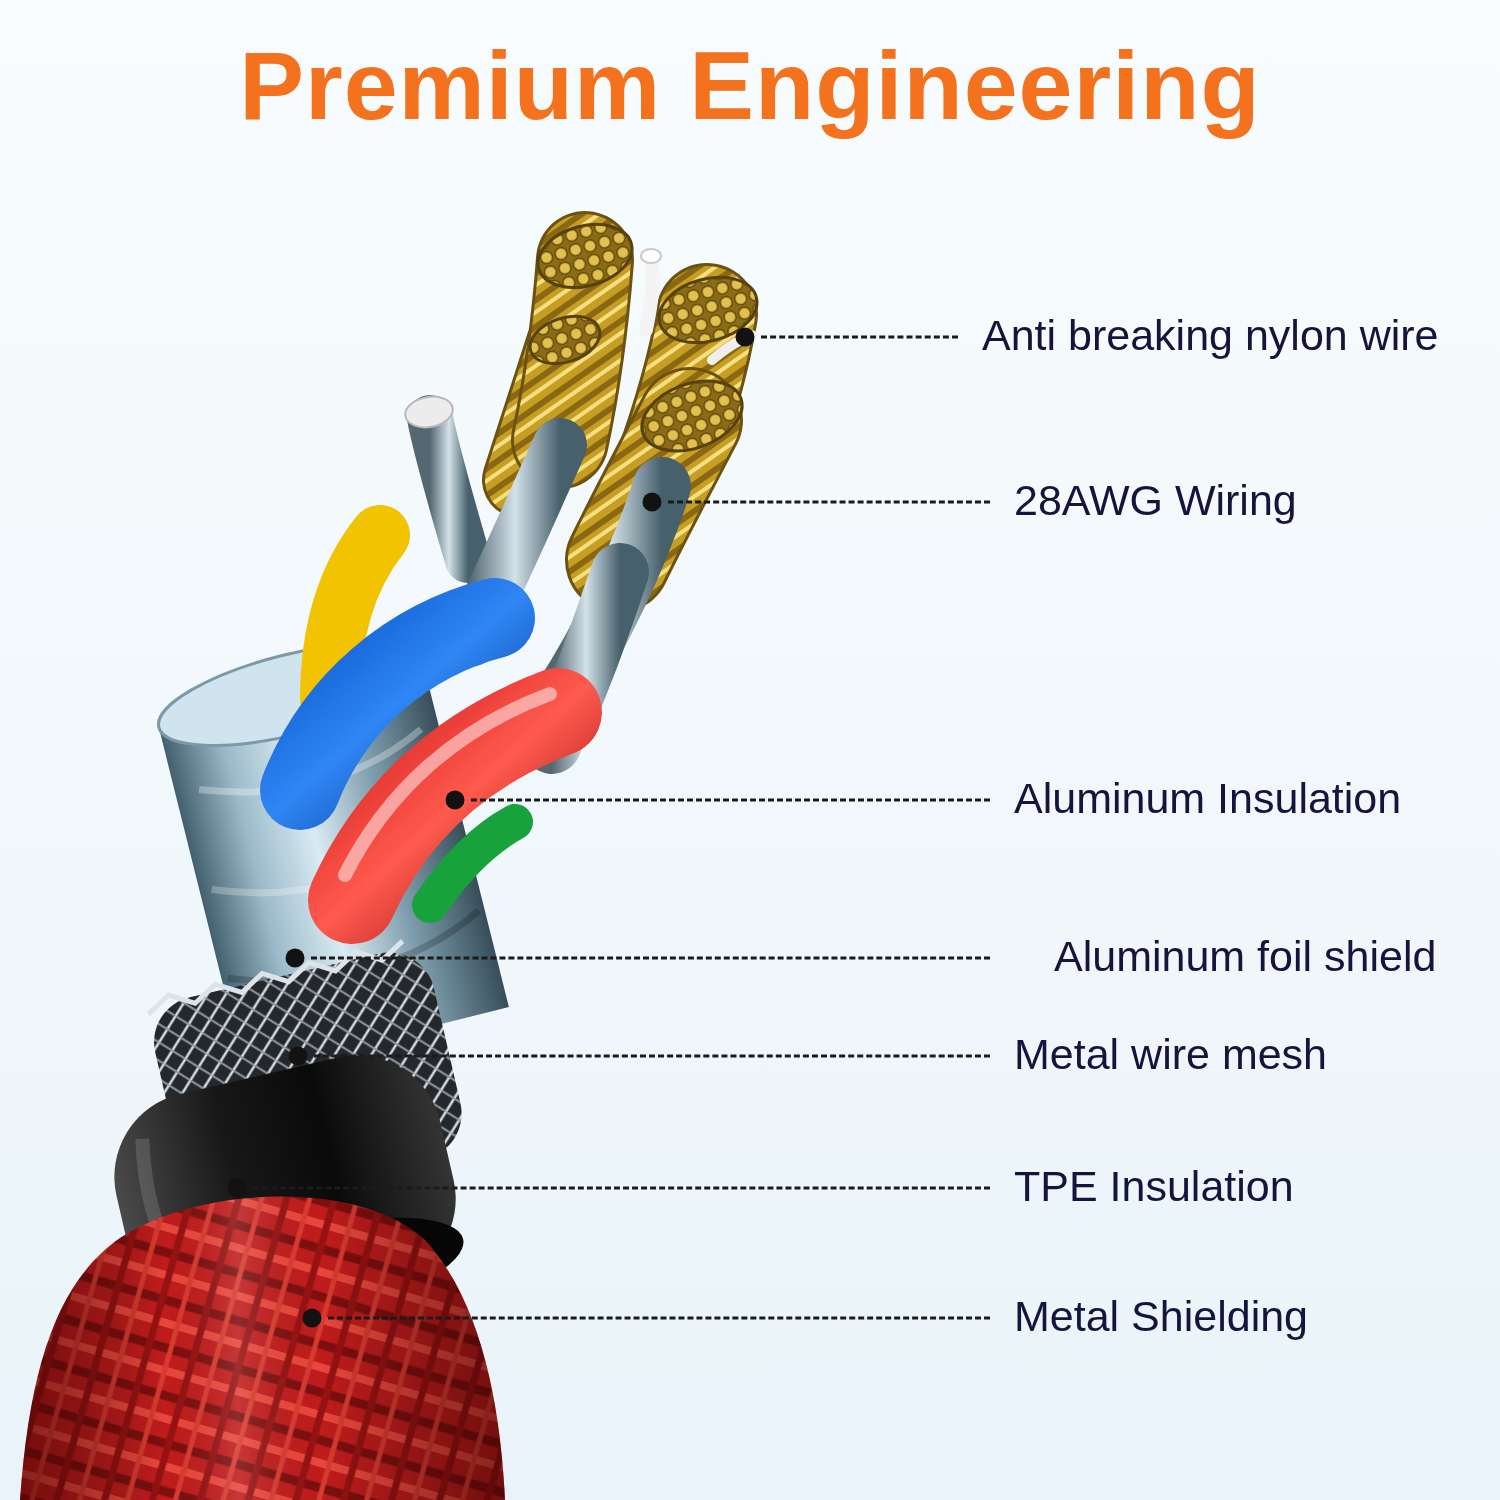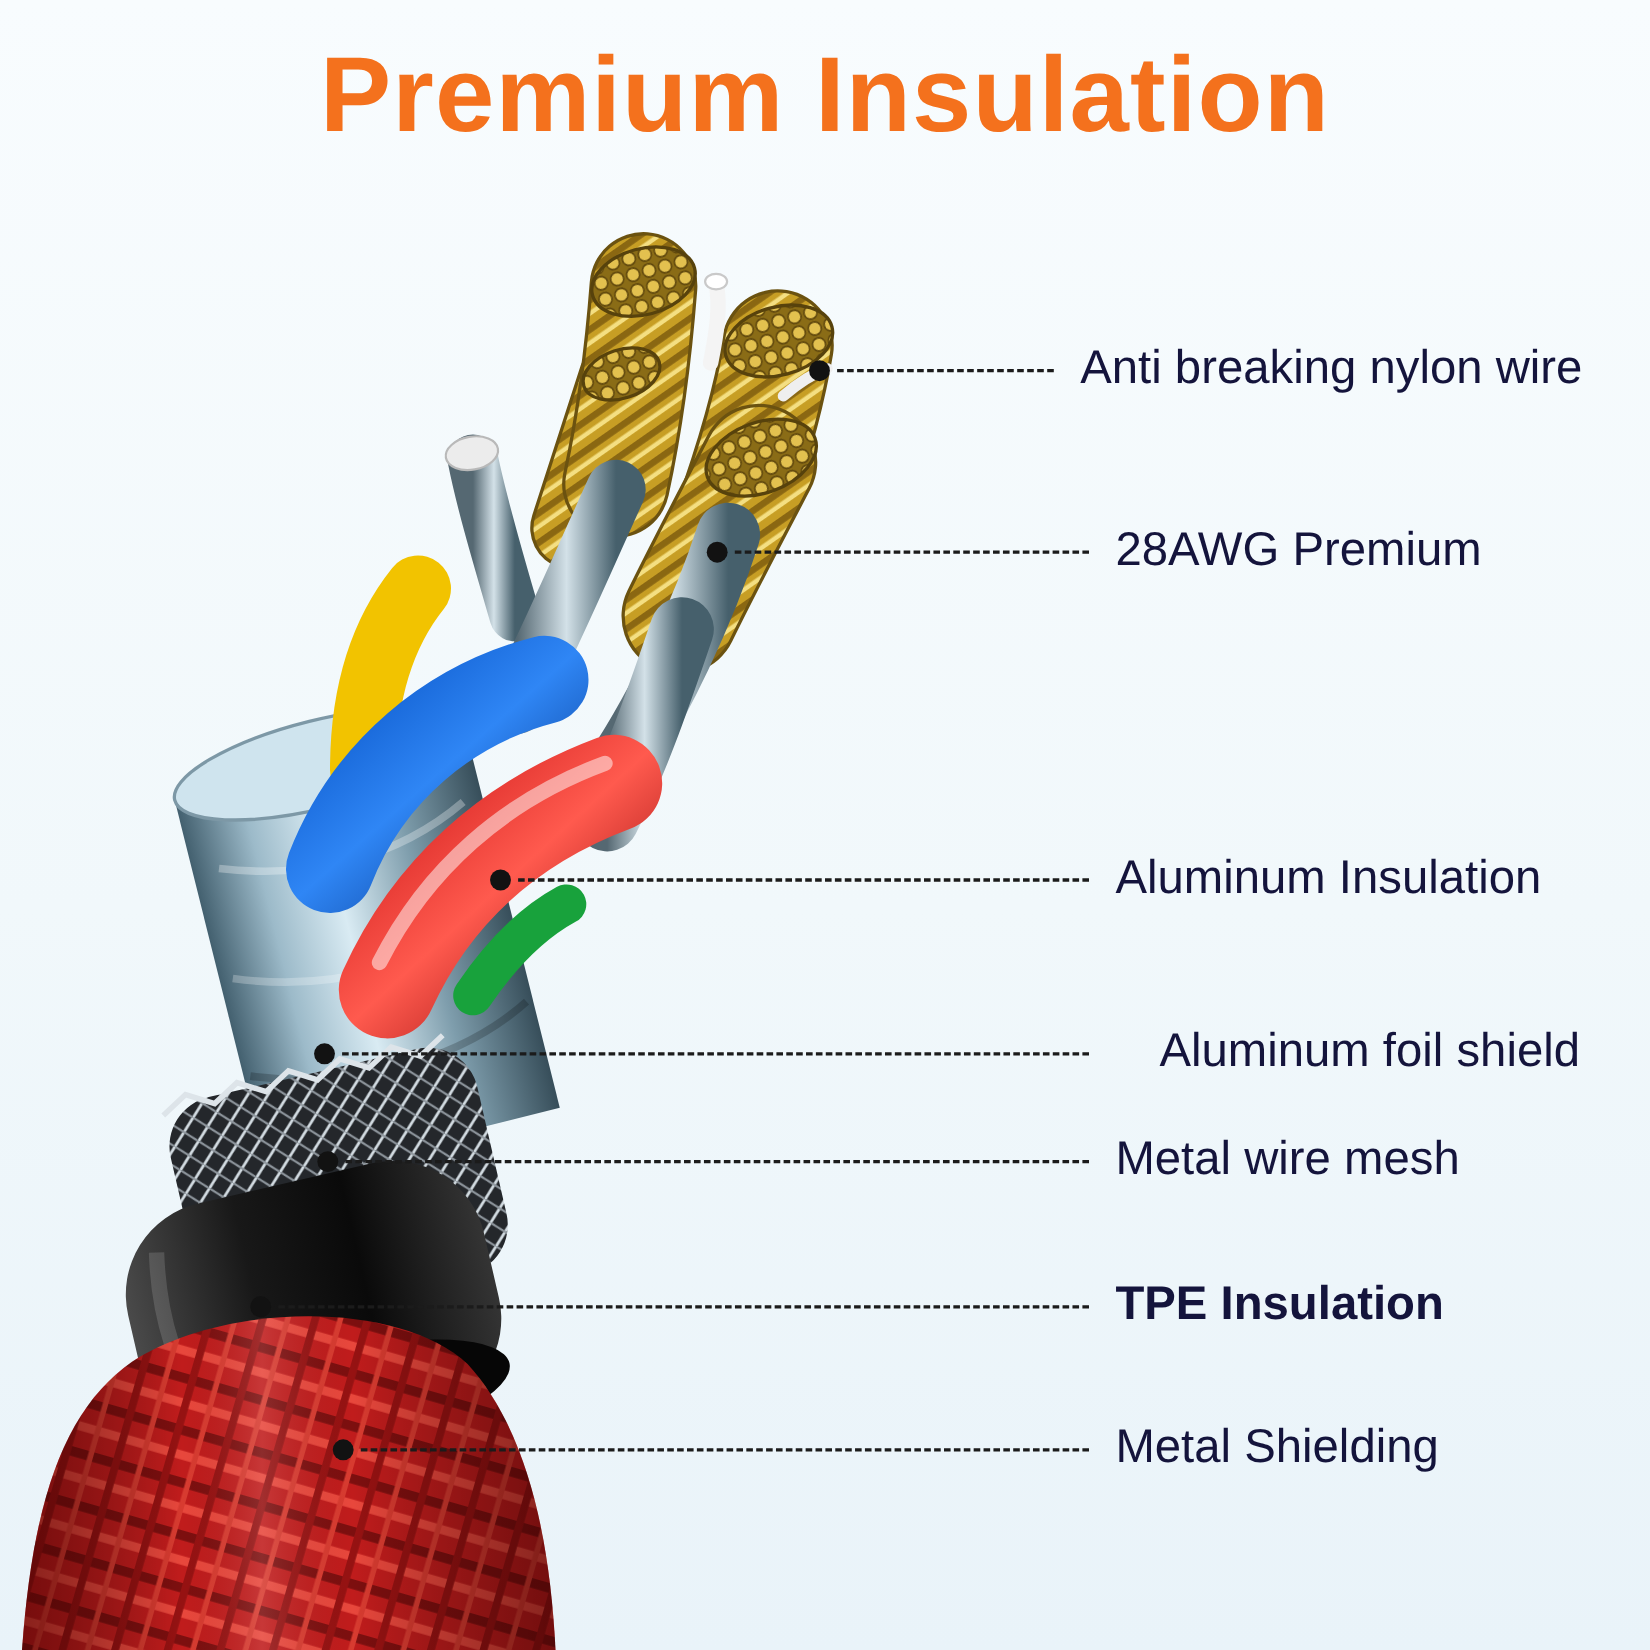--- a/index.html
+++ b/index.html
@@ -29,21 +29,21 @@
   .lbl{
     position:absolute;transform:translateY(-54%);
     font-size:43px;color:#14143c;white-space:nowrap;
   }
 </style>
 </head>
 <body>
 
 <div class="stage">
 
-  <h1 class="title">Premium Insulation</h1>
+  <h1 class="title">Premium Engineering</h1>
 
   <svg class="art" width="1500" height="1500" viewBox="0 0 1500 1500" xmlns="http://www.w3.org/2000/svg">
     <defs>
       <pattern id="braid" width="46" height="46" patternUnits="userSpaceOnUse" patternTransform="rotate(16)">
         <rect width="46" height="46" fill="#c01c1c"></rect>
         <path d="M0,8 H46" stroke="#7d0f0f" stroke-width="9"></path>
         <path d="M0,30 H46" stroke="#e8473c" stroke-width="8"></path>
         <path d="M8,0 V46" stroke="#961212" stroke-width="7"></path>
         <path d="M30,0 V46" stroke="#d83b30" stroke-width="5"></path>
       </pattern>
@@ -161,41 +161,41 @@
 
   <div>
     <div class="callout">
       <span class="dot" style="left: 745px; top: 337px;"></span>
       <span class="dash" style="left: 761px; top: 337px; width: 197px;"></span>
       <span class="lbl" style="left: 982px; top: 337px;">Anti breaking nylon wire</span>
     </div>
     <div class="callout">
       <span class="dot" style="left: 652px; top: 502px;"></span>
       <span class="dash" style="left: 668px; top: 502px; width: 322px;"></span>
-      <span class="lbl" style="left: 1014px; top: 502px;">28AWG Premium</span>
+      <span class="lbl" style="left: 1014px; top: 502px;">28AWG Wiring</span>
     </div>
     <div class="callout">
       <span class="dot" style="left: 455px; top: 800px;"></span>
       <span class="dash" style="left: 471px; top: 800px; width: 519px;"></span>
       <span class="lbl" style="left: 1014px; top: 800px;">Aluminum Insulation</span>
     </div>
     <div class="callout">
       <span class="dot" style="left: 295px; top: 958px;"></span>
       <span class="dash" style="left: 311px; top: 958px; width: 679px;"></span>
       <span class="lbl" style="left: 1014px; top: 958px; margin-left: 40px;">Aluminum foil shield</span>
     </div>
     <div class="callout">
       <span class="dot" style="left: 298px; top: 1056px;"></span>
       <span class="dash" style="left: 314px; top: 1056px; width: 676px;"></span>
       <span class="lbl" style="left: 1014px; top: 1056px;">Metal wire mesh</span>
     </div>
     <div class="callout">
       <span class="dot" style="left: 237px; top: 1188px;"></span>
       <span class="dash" style="left: 253px; top: 1188px; width: 737px;"></span>
-      <span class="lbl" style="left: 1014px; top: 1188px; font-weight: bold;">TPE Insulation</span>
+      <span class="lbl" style="left: 1014px; top: 1188px;">TPE Insulation</span>
     </div>
     <div class="callout">
       <span class="dot" style="left: 312px; top: 1318px;"></span>
       <span class="dash" style="left: 328px; top: 1318px; width: 662px;"></span>
       <span class="lbl" style="left: 1014px; top: 1318px;">Metal Shielding</span>
     </div>
   </div>
 
 </div>
 

